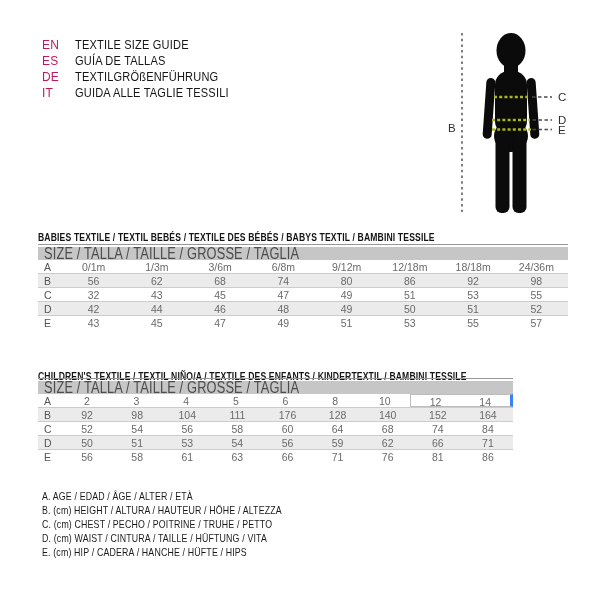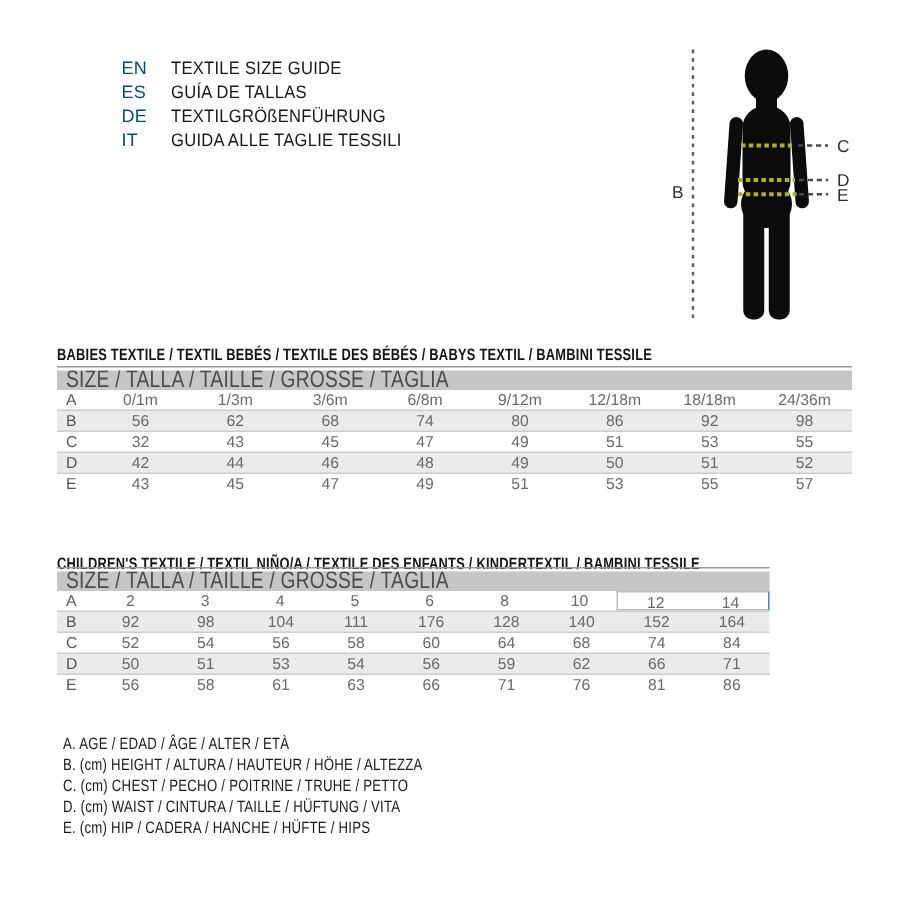--- a/index.html
+++ b/index.html
@@ -3,21 +3,21 @@
 <meta charset="utf-8">
 <style>
   html,body{margin:0;padding:0;background:#ffffff;}
   body{width:600px;height:600px;font-family:"Liberation Sans",sans-serif;-webkit-font-smoothing:antialiased;}
   .canvas{position:relative;width:600px;height:600px;background:#fff;overflow:hidden;}
   *{box-sizing:border-box;}
 
   
   .langs{position:absolute;left:42px;top:37px;}
   .lang-row{display:flex;height:16px;align-items:center;}
-  .lang-code{width:33px;font-size:12px;color:#0c4a6e;letter-spacing:.2px;margin-left:39px;}
+  .lang-code{width:33px;font-size:12px;color:#be185d;letter-spacing:.2px;}
   .lang-label{font-size:12px;color:#161616;white-space:nowrap;transform:scaleX(.92);transform-origin:0 50%;letter-spacing:.2px;}
 
   
   .figure-wrap{position:absolute;left:440px;top:15px;width:150px;height:200px;}
   .figure-wrap svg{display:block;}
   .fig-label{font-size:11.5px;fill:#2e2e2e;font-family:"Liberation Sans",sans-serif;}
 
   
   .section-title{position:absolute;left:38px;font-weight:bold;font-size:11px;color:#141414;white-space:nowrap;transform:scaleX(.78);transform-origin:0 50%;letter-spacing:.2px;}
   #babies-title{top:222px;}
@@ -30,21 +30,21 @@
   .tbl-header{height:13px;background:#c6c6c6;color:#4c4c4c;font-size:16px;line-height:13px;padding-left:6px;white-space:nowrap;overflow:hidden;}
   .tbl-header span{display:inline-block;transform:scaleX(.8);transform-origin:0 50%;letter-spacing:.2px;}
   .tbl-row{display:flex;height:14px;line-height:14px;border-bottom:1px solid #cccccc;}
   .tbl-row:last-child{border-bottom:none;}
   .tbl-row.shaded{background:#ebebeb;}
   .cell{font-size:10.5px;color:#6a6a6a;}
   .label-cell{width:24px;padding-left:6px;color:#555555;flex:none;}
   .value-cell{flex:1;text-align:center;}
   .boxed{border-top:1px solid #bdbdbd;border-bottom:1px solid #bdbdbd;}
   .boxed-first{border-left:1px solid #bdbdbd;}
-  .boxed-last{border-right:1px solid #3b82f6;}
+  .boxed-last{border-right:3px solid #3b82f6;}
 
   
   .legend{position:absolute;left:42px;top:489px;}
   .legend-line{font-size:11px;color:#1a1a1a;height:14px;line-height:14px;white-space:nowrap;transform:scaleX(.8);transform-origin:0 50%;letter-spacing:.2px;}
 </style>
 </head>
 <body>
 
 <div class="canvas">
 

